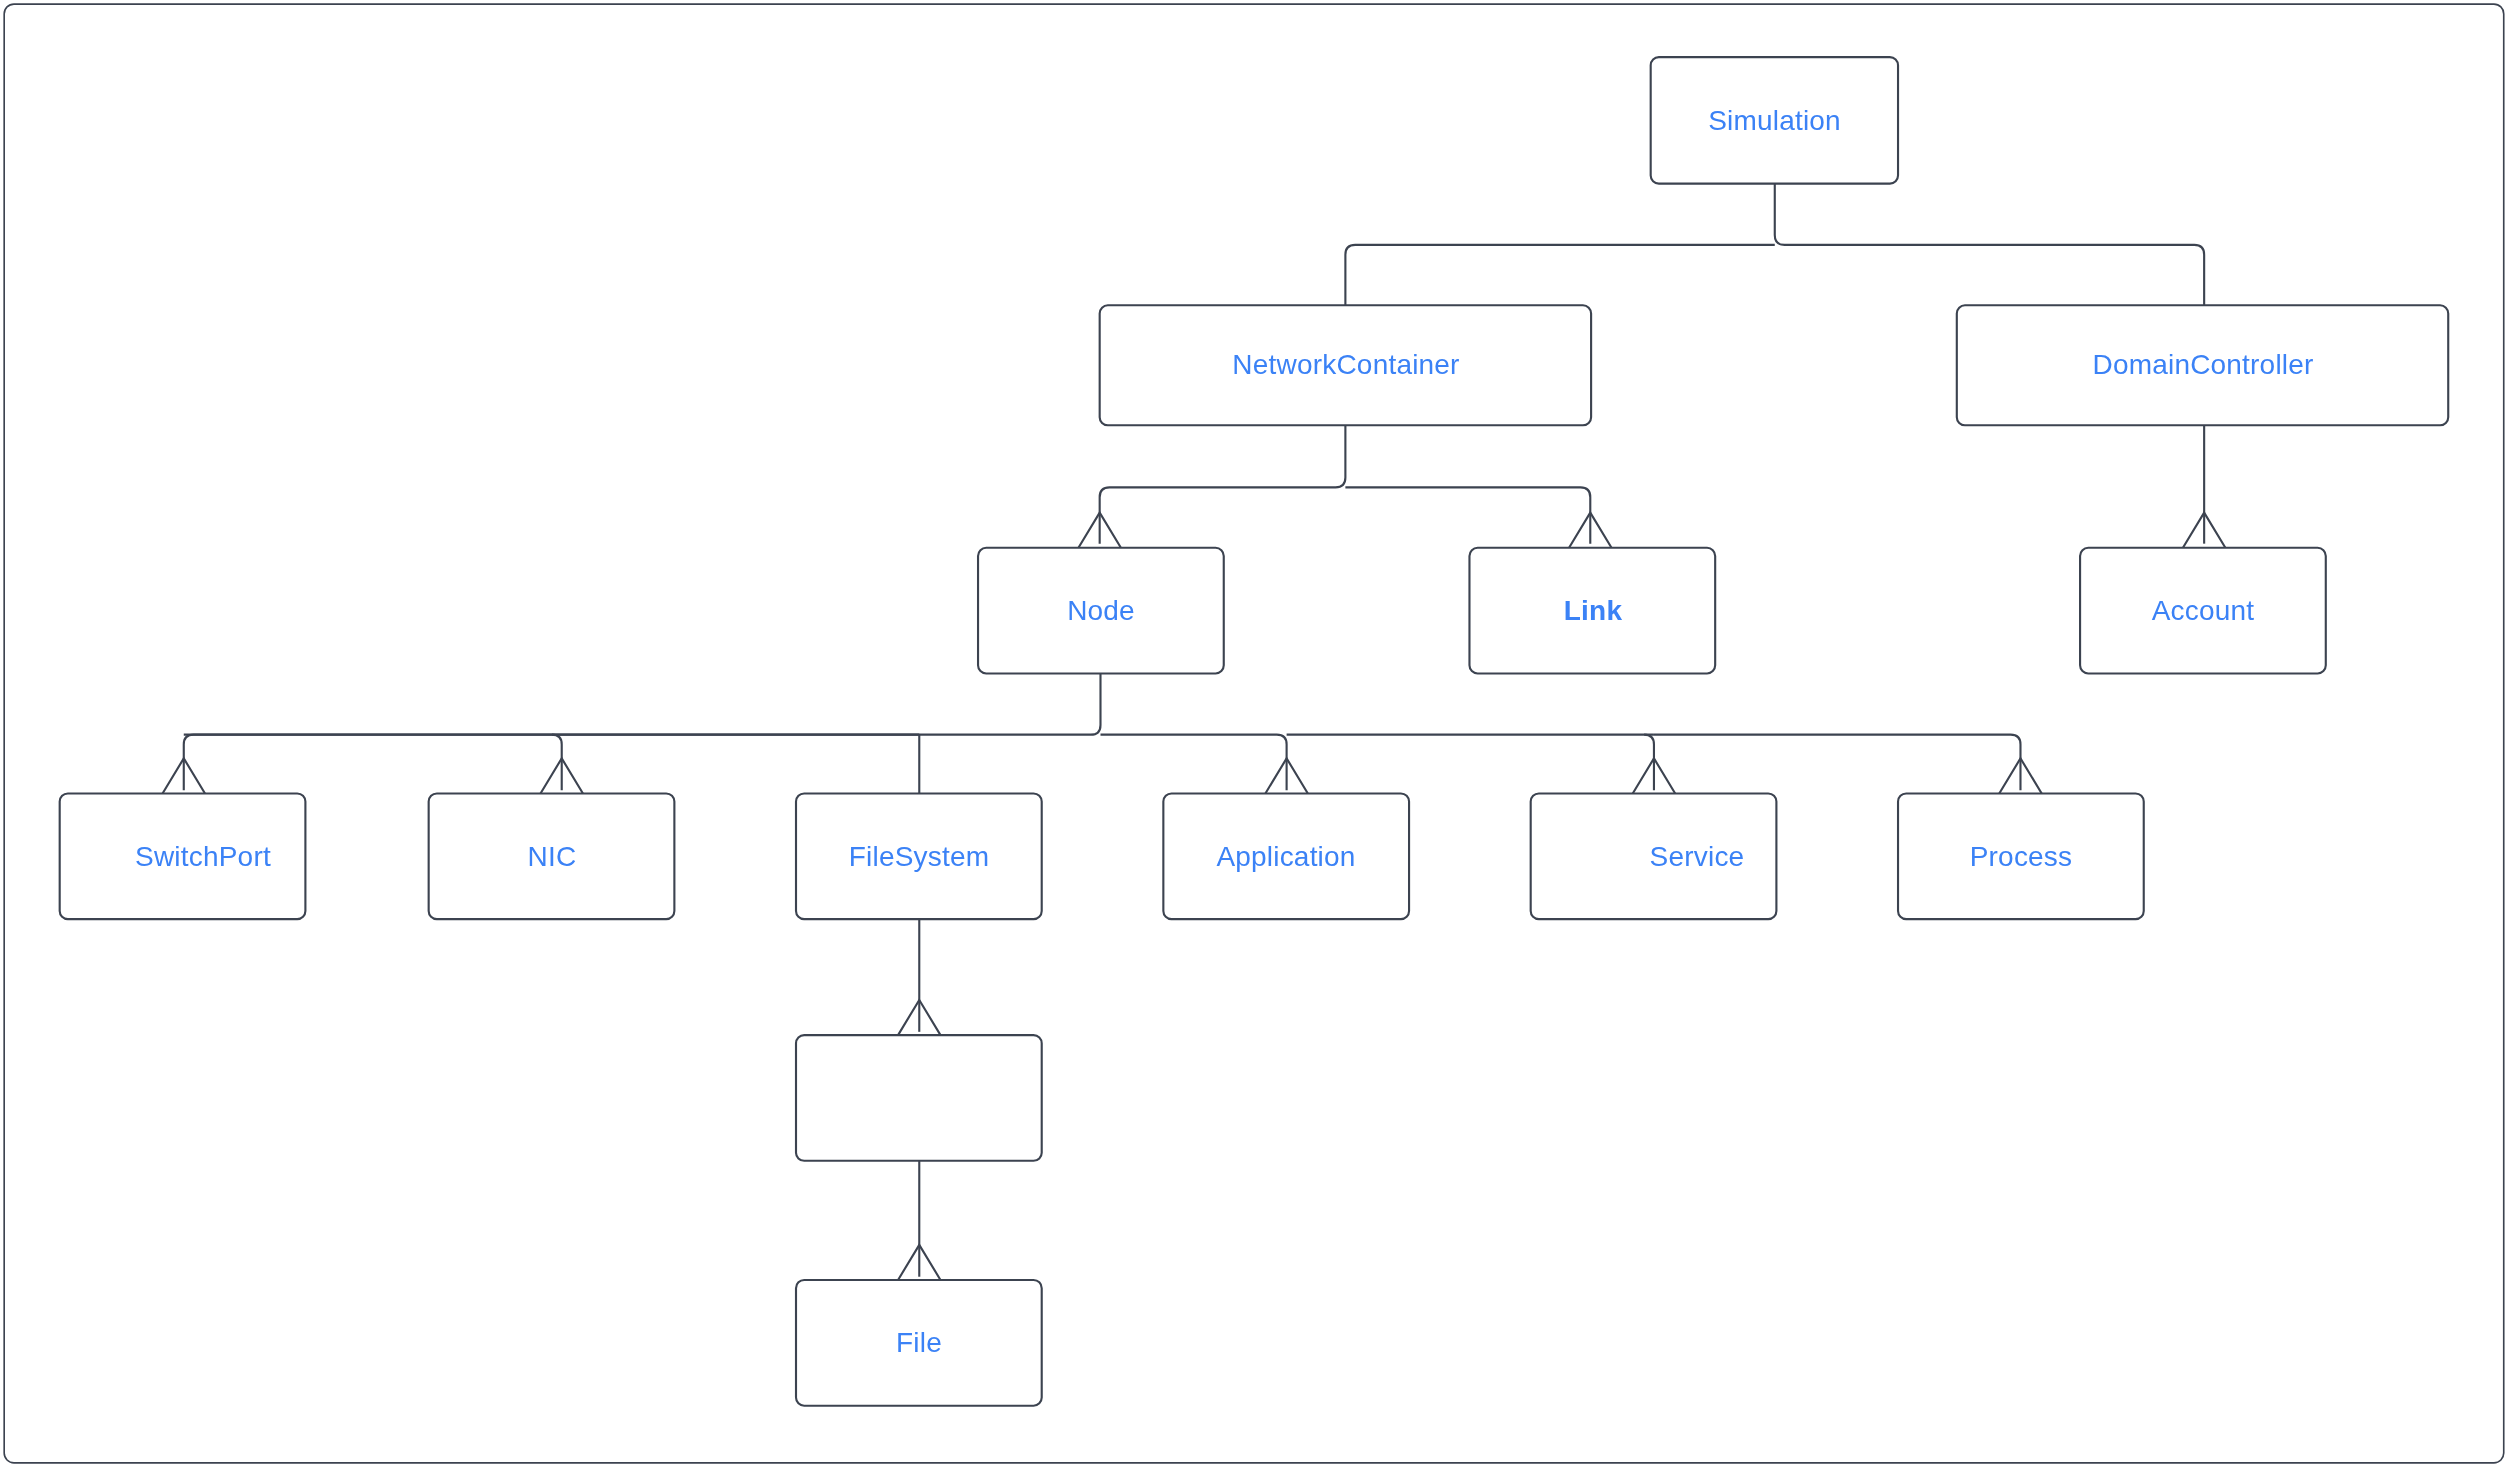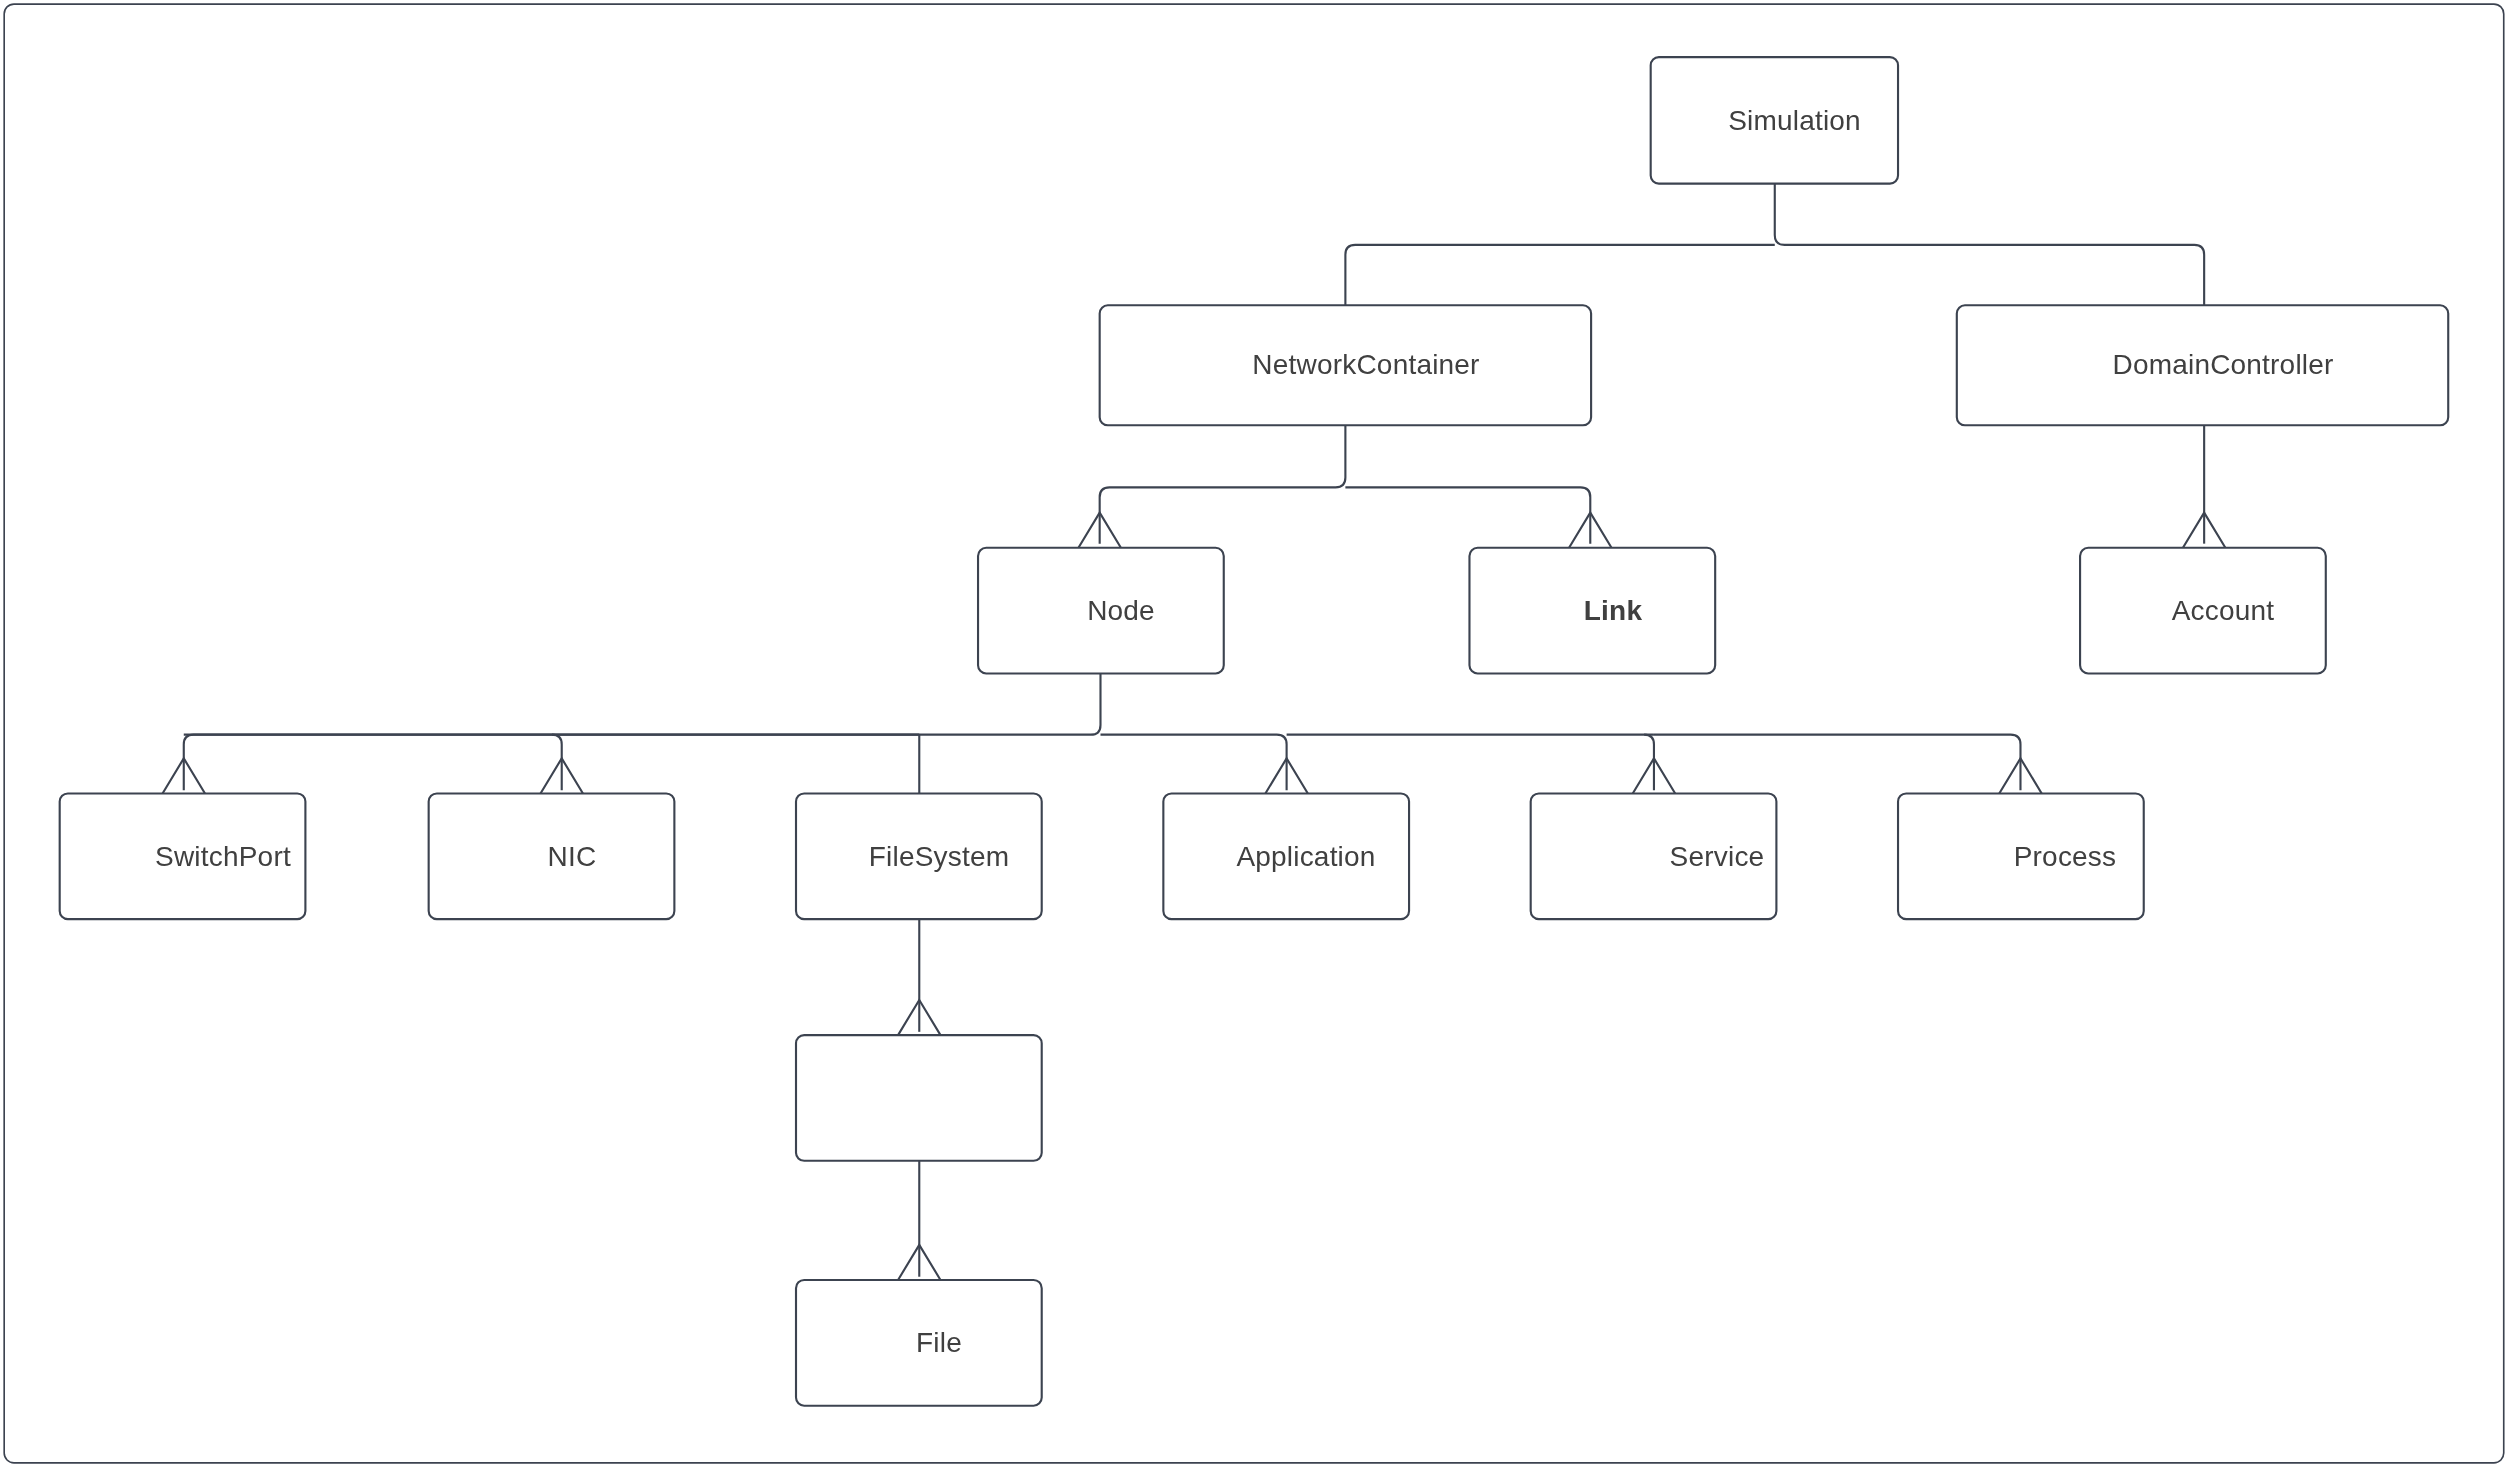--- a/index.html
+++ b/index.html
@@ -21,29 +21,28 @@
     top: 0;
     width: 2512px;
     height: 1471px;
   }
   .node-label {
     position: absolute;
     display: flex;
     align-items: center;
     justify-content: center;
     text-align: center;
-    color: #404040;
+    color: #3b82f6;
     font-family: "Liberation Sans", sans-serif;
     font-size: 28px;
     line-height: 1.2;
     letter-spacing: 0.2px;
     white-space: nowrap;
     pointer-events: none;
     user-select: none;
-    margin-left: 20px;
   }
 </style>
 </head>
 <body>
 
 <div id="canvas">
 
   <svg id="diagram-svg" viewBox="0 0 3077 1802">
 
     <rect x="5" y="5" width="3062" height="1787" rx="12" ry="12" fill="none" stroke="#3c4350" stroke-width="2"></rect>
@@ -117,17 +116,17 @@
   <div class="node-label" style="left:1100px; top:305px;  width:492px; height:120px;">NetworkContainer</div>
   <div class="node-label" style="left:1957px; top:305px;  width:492px; height:120px;">DomainController</div>
   <div class="node-label" style="left:978px; top:548px;  width:246px; height:126px;border-radius:28px;">Node</div>
   <div class="node-label" style="left:1470px; top:548px;  width:246px; height:126px;font-weight:bold;">Link</div>
   <div class="node-label" style="left:2080px; top:548px;  width:246px; height:126px;">Account</div>
   <div class="node-label" style="left:60px;   top:794px;  width:246px; height:126px;padding-left:20px;">SwitchPort</div>
   <div class="node-label" style="left:429px;  top:794px;  width:246px; height:126px;">NIC</div>
   <div class="node-label" style="left:1163px; top:794px;  width:246px; height:126px;">Application</div>
   <div class="node-label" style="left:796px;  top:794px;  width:246px; height:126px;">FileSystem</div>
   <div class="node-label" style="left:1531px; top:794px;  width:246px; height:126px;padding-left:43px;">Service</div>
-  <div class="node-label" style="left:1898px; top:794px;  width:246px; height:126px;padding-left:24px;">Process</div>
+  <div class="node-label" style="left:1898px; top:794px;  width:246px; height:126px;">Process</div>
   <div class="node-label" style="left:796px;  top:1280px; width:246px; height:126px;">File</div>
 
 </div>
 
 
 </body></html>

